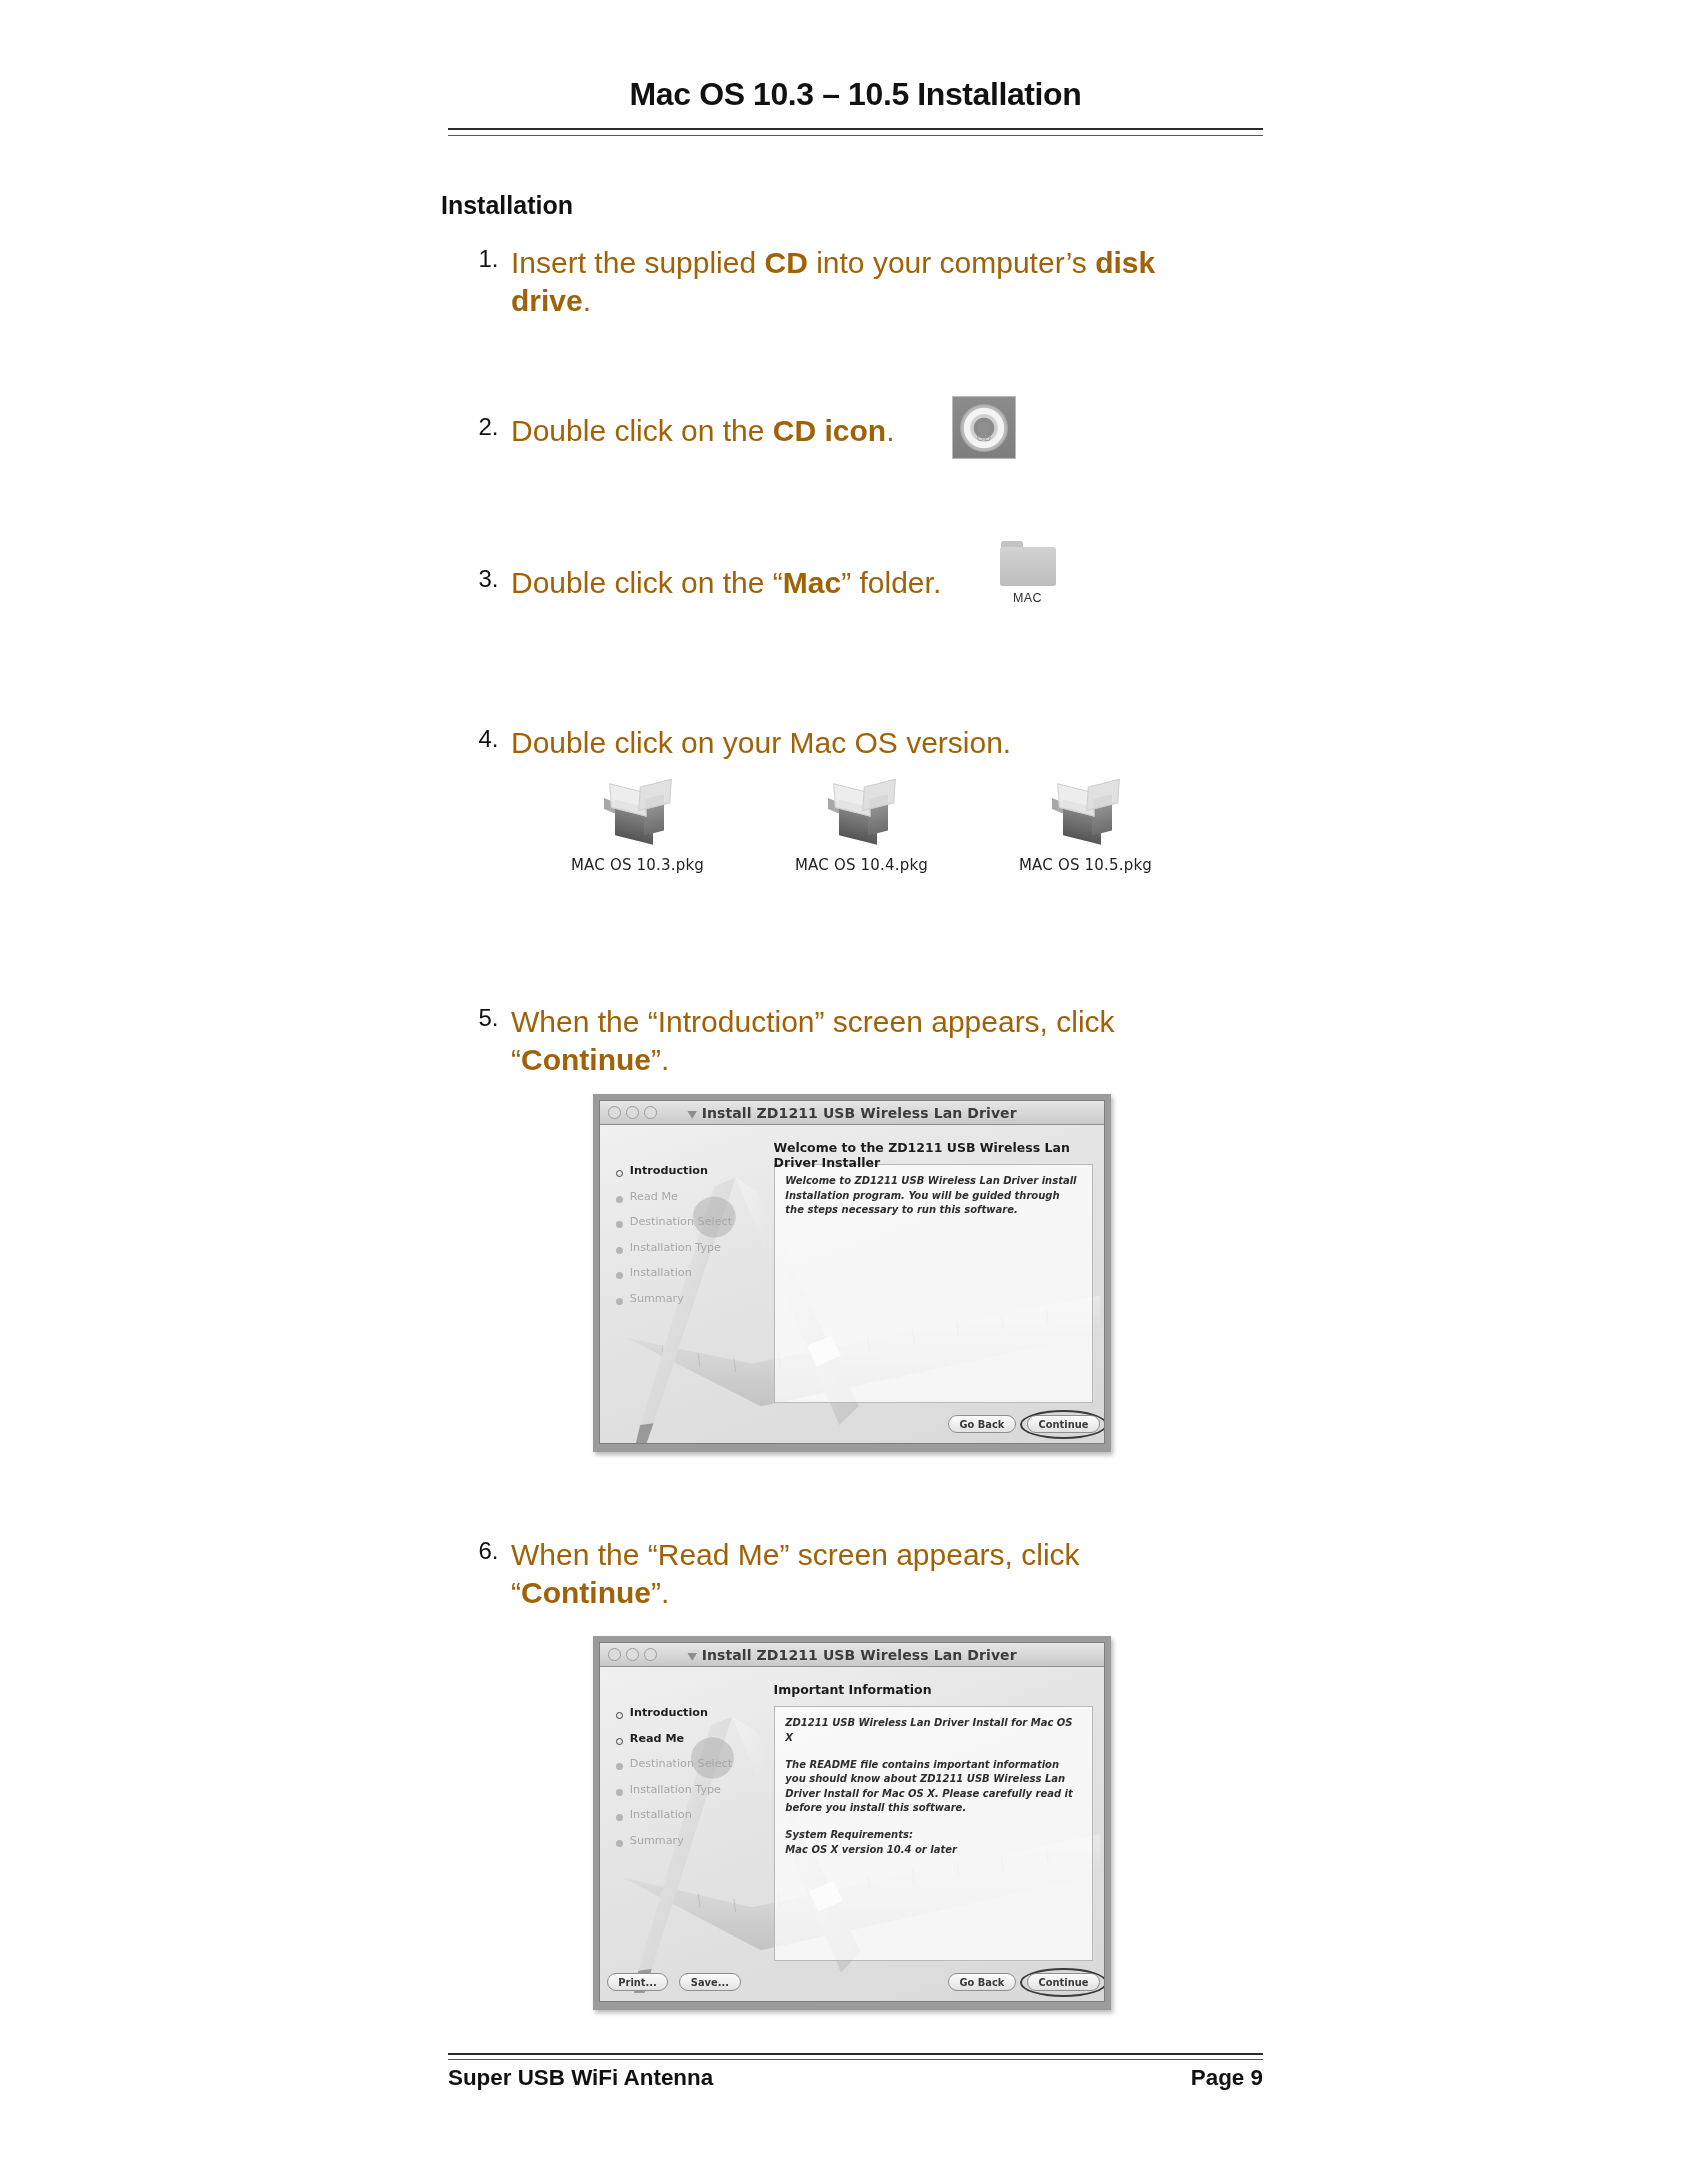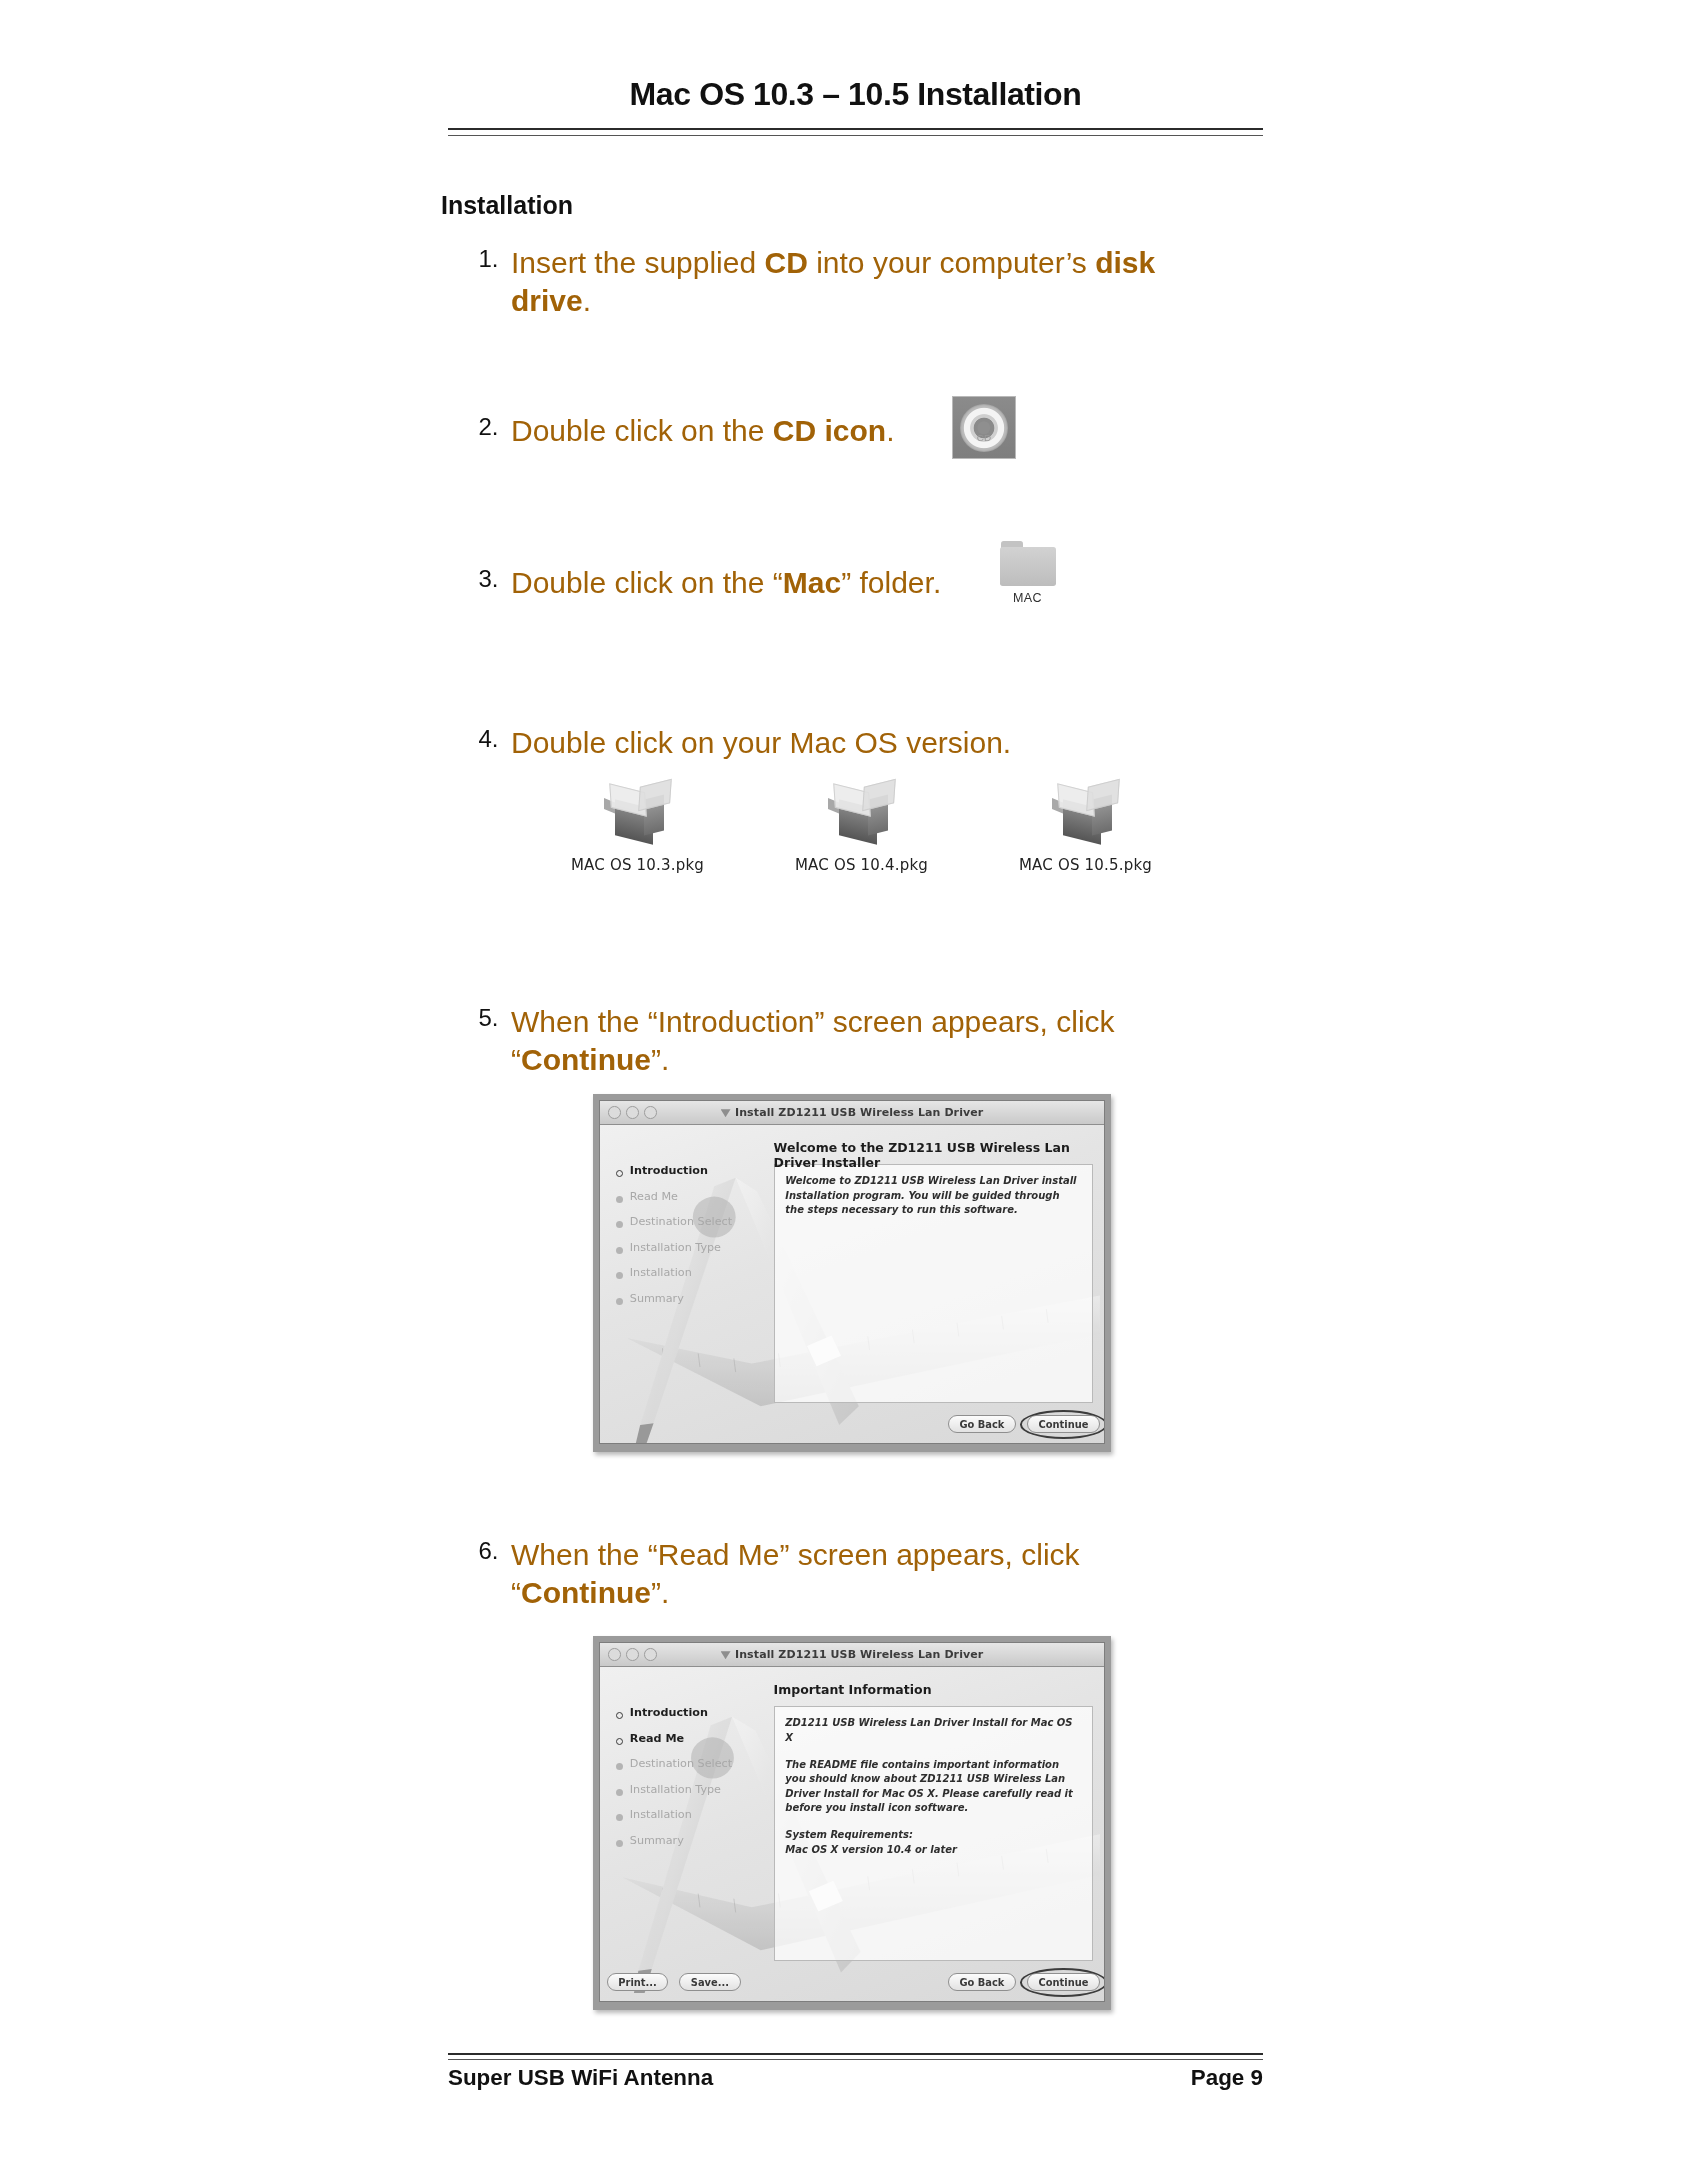--- a/index.html
+++ b/index.html
@@ -259,21 +259,21 @@
   .dot {
     width: 10.7px; height: 10.7px;
     border-radius: 50%;
     background: #dcdcdc;
     border: 0.9px solid #9d9d9d;
   }
   .title-text {
     position: absolute;
     left: 0; right: 0;
     text-align: center;
-    font-size: 11px;
+    font-size: 14px;
     font-weight: bold;
     color: #3c3c3c;
     letter-spacing: 0.1px;
     font-family: "DejaVu Sans", sans-serif;
   }
   .title-icon {
     display: inline-block;
     width: 9.9px; height: 8px;
     margin-right: 4.5px;
     vertical-align: -0.9px;
@@ -686,21 +686,21 @@
           <div class="side-item">
             <span class="side-bullet"></span>
             <span>Summary</span>
           </div>
         </div>
 
         <div class="content">
           <div class="content-heading">Important Information</div>
           <div class="content-box">
             <div class="body-text">ZD1211 USB Wireless Lan Driver Install for Mac OS X</div>
-            <div class="body-text spaced">The README file contains important information you should know about ZD1211 USB Wireless Lan Driver Install for Mac OS X. Please carefully read it before you install icon software.</div>
+            <div class="body-text spaced">The README file contains important information you should know about ZD1211 USB Wireless Lan Driver Install for Mac OS X. Please carefully read it before you install this software.</div>
             <div class="body-text spaced">System Requirements:</div>
             <div class="body-text">Mac OS X version 10.4 or later</div>
           </div>
         </div>
 
         <div class="btn-row">
           <div class="btn">Print...</div>
           <div class="btn">Save...</div>
           <div class="btn-spacer"></div>
           <div class="btn-wrap">

